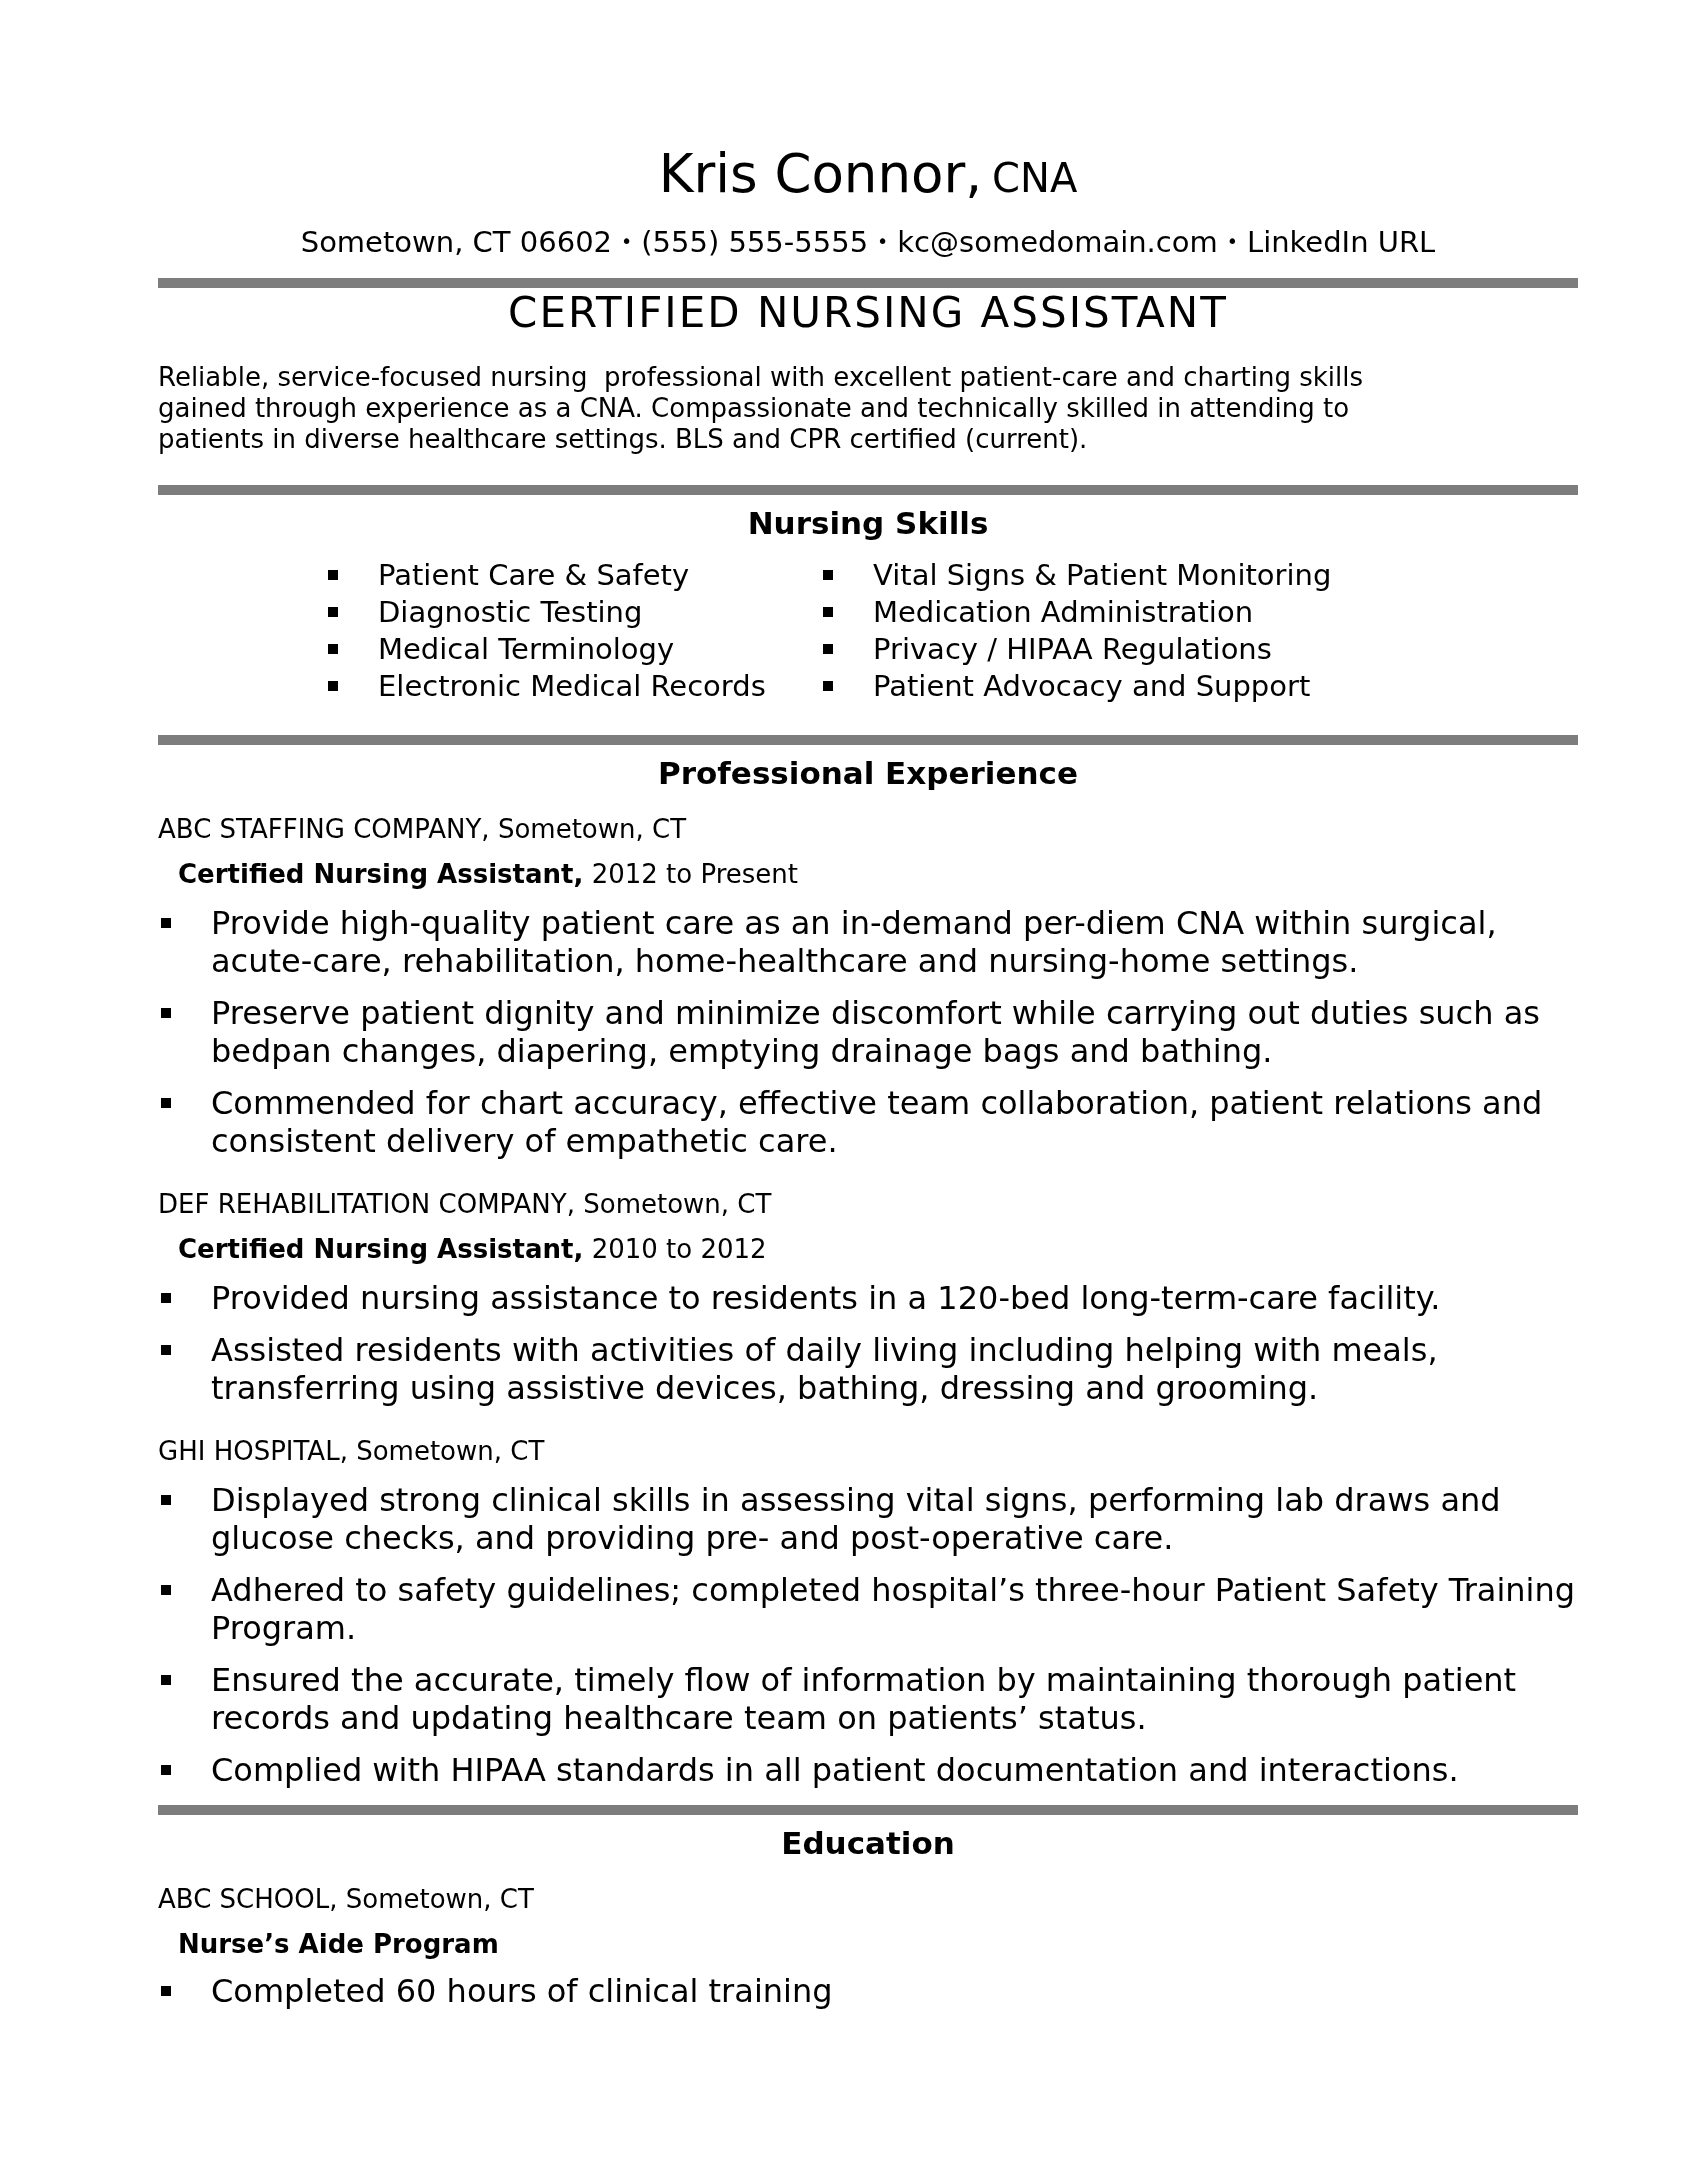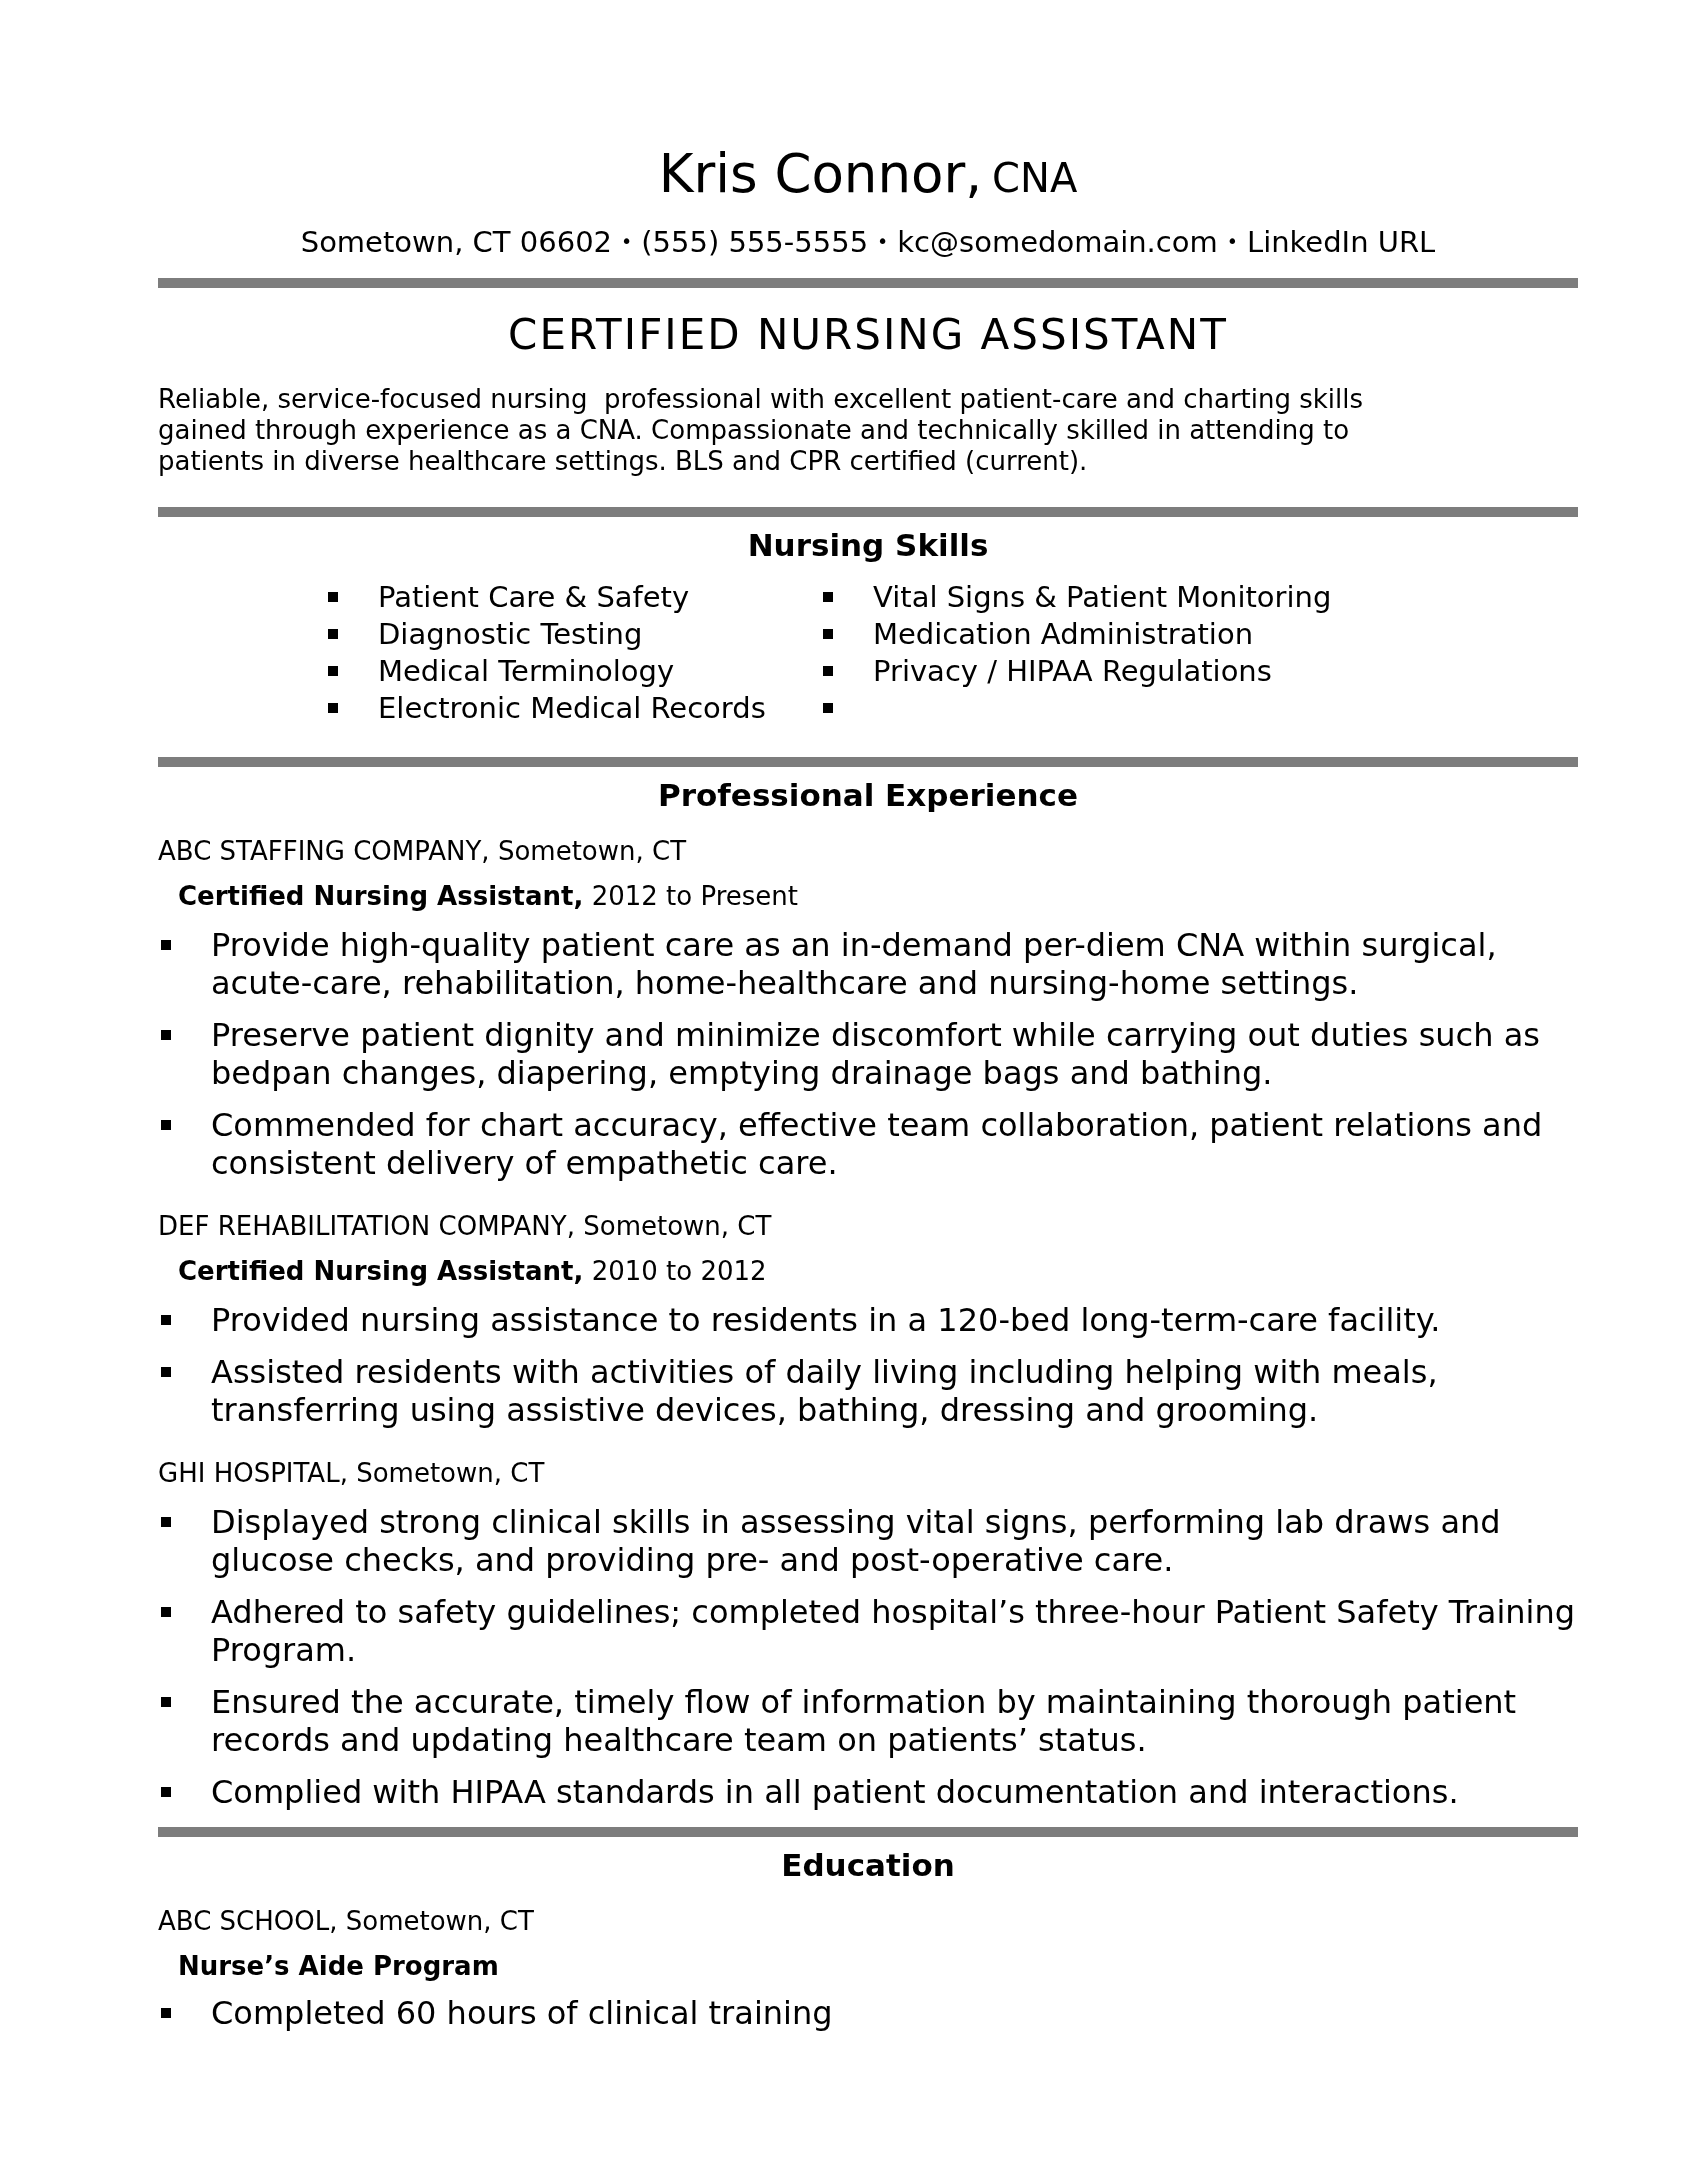--- a/index.html
+++ b/index.html
@@ -48,21 +48,20 @@
   .rule {
     height: 10px;
     background: #7d7d7d;
   }
   .rule-1 { margin-top: 18px; }
   .rule-2 { margin-top: 30px; }
   .rule-3 { margin-top: 30px; }
   .rule-4 { margin-top: 16px; }
   
   .resume-title {
-    margin-top: 22px;
     text-align: center;
     font-size: 42px;
     line-height: 50px;
     letter-spacing: 2px;
     font-weight: 400;
     white-space: nowrap;
   }
   .summary {
     margin-top: 24px;
   }
@@ -181,20 +180,21 @@
       <div class="skill-item">
           <span class="marker"></span>
           <span>Medication Administration</span>
         </div>
       <div class="skill-item">
           <span class="marker"></span>
           <span>Privacy / HIPAA Regulations</span>
         </div>
       <div class="skill-item">
           <span class="marker"></span>
+          <span>Patient Advocacy and Support</span>
         </div>
     </div>
   </div>
 
   <div class="rule rule-3"></div>
 
   <div class="section-heading">Professional Experience</div>
 
   <div class="job">
     <div class="company">ABC STAFFING COMPANY, Sometown, CT</div>

